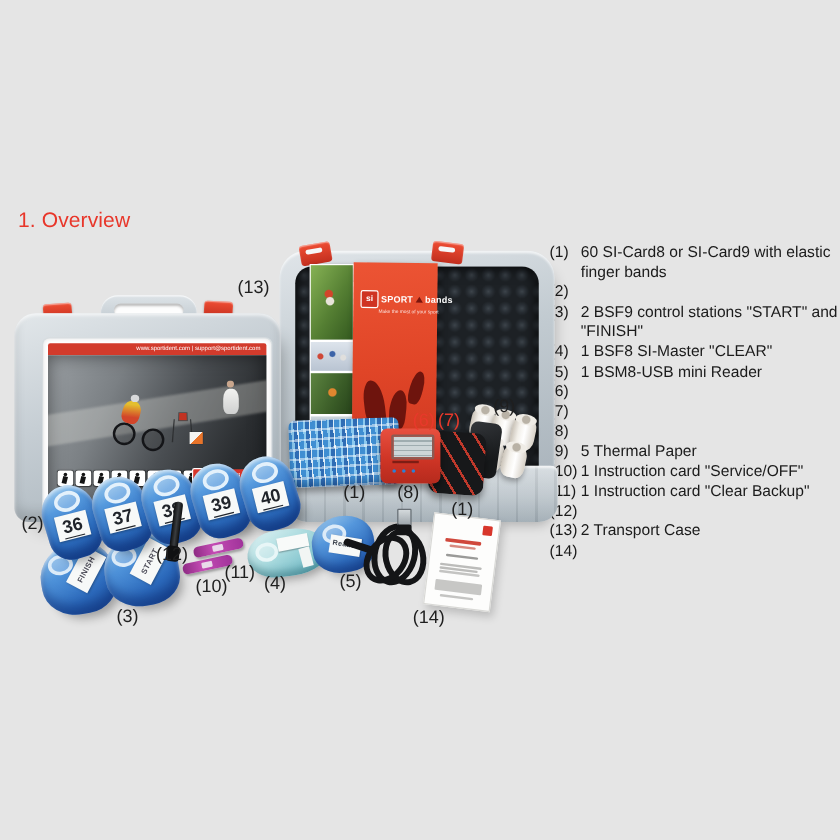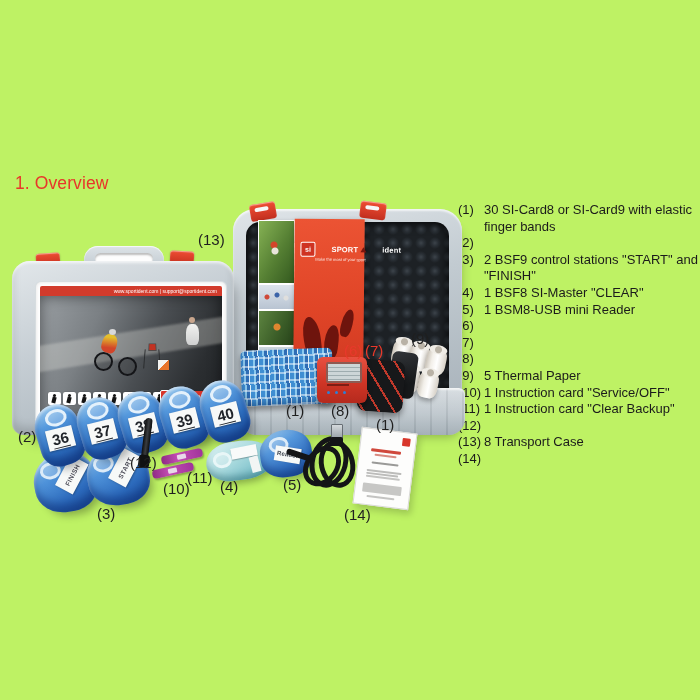--- a/index.html
+++ b/index.html
@@ -1,16 +1,16 @@
 <!DOCTYPE html>
 <html><head>
 <meta charset="utf-8">
 <style>
   html,body{margin:0;padding:0;background:#ffffff;}
-  .stage{position:relative;width:700px;height:700px;background:#bef264;overflow:hidden;
+  .stage{position:relative;width:700px;height:700px;background:#e5e5e5;overflow:hidden;
          font-family:"Liberation Sans",sans-serif;}
 
   
   .heading{position:absolute;left:15px;top:173px;font-size:17.5px;color:#e8362a;letter-spacing:.1px;}
 
   
   .legend{position:absolute;left:458px;top:202px;width:240px;font-size:13px;line-height:16.6px;color:#1b1b1b;}
   .legend .li{display:flex;}
   .legend .num{flex:0 0 auto;min-width:26px;}
   .legend .txt{flex:1 1 auto;}
@@ -92,21 +92,21 @@
   .ps3{top:91px;height:34px;background:
       radial-gradient(circle at 18px 16px,#e0862f 0 3px,transparent 4px),
       linear-gradient(115deg,#5d8440 0%,#3a5c27 60%,#26421a 100%);}
   .ps4{top:127px;height:15px;background:linear-gradient(#cfd8de,#9fb2c0);}
   .brochure{position:absolute;left:294px;top:219px;width:70px;height:147px;z-index:9;
     background:linear-gradient(175deg,#ec5434 0%,#e04527 60%,#d23a23 100%);
     box-shadow:2px 3px 6px rgba(0,0,0,.45);transform:rotate(.6deg);}
   .br-logo{position:absolute;left:6px;top:23px;display:flex;align-items:center;gap:2px;}
   .br-logo .si{width:13px;height:13px;background:#cf3322;border:1px solid #ffffff;border-radius:2px;color:#ffffff;
     font-size:7px;font-weight:bold;text-align:center;line-height:13px;}
-  .br-word{color:#ffffff;font-size:7.5px;font-weight:bold;letter-spacing:.2px;white-space:nowrap;margin-left:14px;}
+  .br-word{color:#ffffff;font-size:7.5px;font-weight:bold;letter-spacing:.2px;white-space:nowrap;}
   .br-tri{width:0;height:0;border-left:3px solid transparent;border-right:3px solid transparent;
     border-bottom:5px solid #7a150d;display:inline-block;}
   .br-tag{position:absolute;left:21px;top:38px;color:rgba(255,255,255,.85);font-size:4.5px;white-space:nowrap;transform:scale(.9);transform-origin:left;}
   .sil{position:absolute;background:#6e140d;}
   .sil.s1{left:10px;top:98px;width:17px;height:40px;border-radius:45% 60% 25% 45%;transform:rotate(-7deg);}
   .sil.s2{left:31px;top:106px;width:14px;height:33px;border-radius:55% 45% 30% 45%;transform:rotate(6deg);}
   .sil.s3{left:48px;top:90px;width:11px;height:28px;border-radius:50% 50% 35% 35%;transform:rotate(15deg);}
   .tray{position:absolute;left:240px;top:388px;width:225px;height:47px;z-index:10;
     border-radius:6px 6px 16px 16px;
     background:repeating-linear-gradient(90deg,rgba(255,255,255,.08) 0 14px,rgba(0,0,0,.05) 14px 16px),
@@ -216,21 +216,21 @@
     <div class="ps-seg ps1"></div>
     <div class="ps-seg ps2"></div>
     <div class="ps-seg ps3"></div>
     <div class="ps-seg ps4"></div>
   </div>
   <div class="brochure">
     <div class="br-logo">
       <div class="si">si</div>
       <span class="br-word">SPORT</span>
       <span class="br-tri"></span>
-      <span class="br-word">ident</span>
+      <span class="br-word">bands</span>
     </div>
     <div class="br-tag">Make the most of your sport</div>
     <div class="sil s1"></div>
     <div class="sil s2"></div>
     <div class="sil s3"></div>
   </div>
   <div class="tray"></div>
   <div class="cards"></div>
   <div class="printer">
     <div class="screen"></div>
@@ -360,21 +360,21 @@
   <div class="plabel" style="left:286px;top:402px">(1)</div>
   <div class="plabel" style="left:331px;top:402px">(8)</div>
   <div class="plabel" style="left:376px;top:416px">(1)</div>
   <div class="plabel" style="left:411px;top:330px">(9)</div>
   <div class="plabel red" style="left:344px;top:342px">(6)</div>
   <div class="plabel red" style="left:365px;top:342px">(7)</div>
 
   <div class="legend">
     <div class="li">
         <span class="num">(1)</span>
-        <span class="txt">30 SI-Card8 or SI-Card9 with elastic finger bands</span>
+        <span class="txt">60 SI-Card8 or SI-Card9 with elastic finger bands</span>
       </div>
     <div class="li">
         <span class="num">(2)</span>
       </div>
     <div class="li">
         <span class="num">(3)</span>
         <span class="txt">2 BSF9 control stations "START" and "FINISH"</span>
       </div>
     <div class="li">
         <span class="num">(4)</span>
@@ -403,20 +403,20 @@
       </div>
     <div class="li">
         <span class="num">(11)</span>
         <span class="txt">1 Instruction card "Clear Backup"</span>
       </div>
     <div class="li">
         <span class="num">(12)</span>
       </div>
     <div class="li">
         <span class="num">(13)</span>
-        <span class="txt">8 Transport Case</span>
+        <span class="txt">2 Transport Case</span>
       </div>
     <div class="li">
         <span class="num">(14)</span>
       </div>
   </div>
 
 </div>
 
 </body></html>

